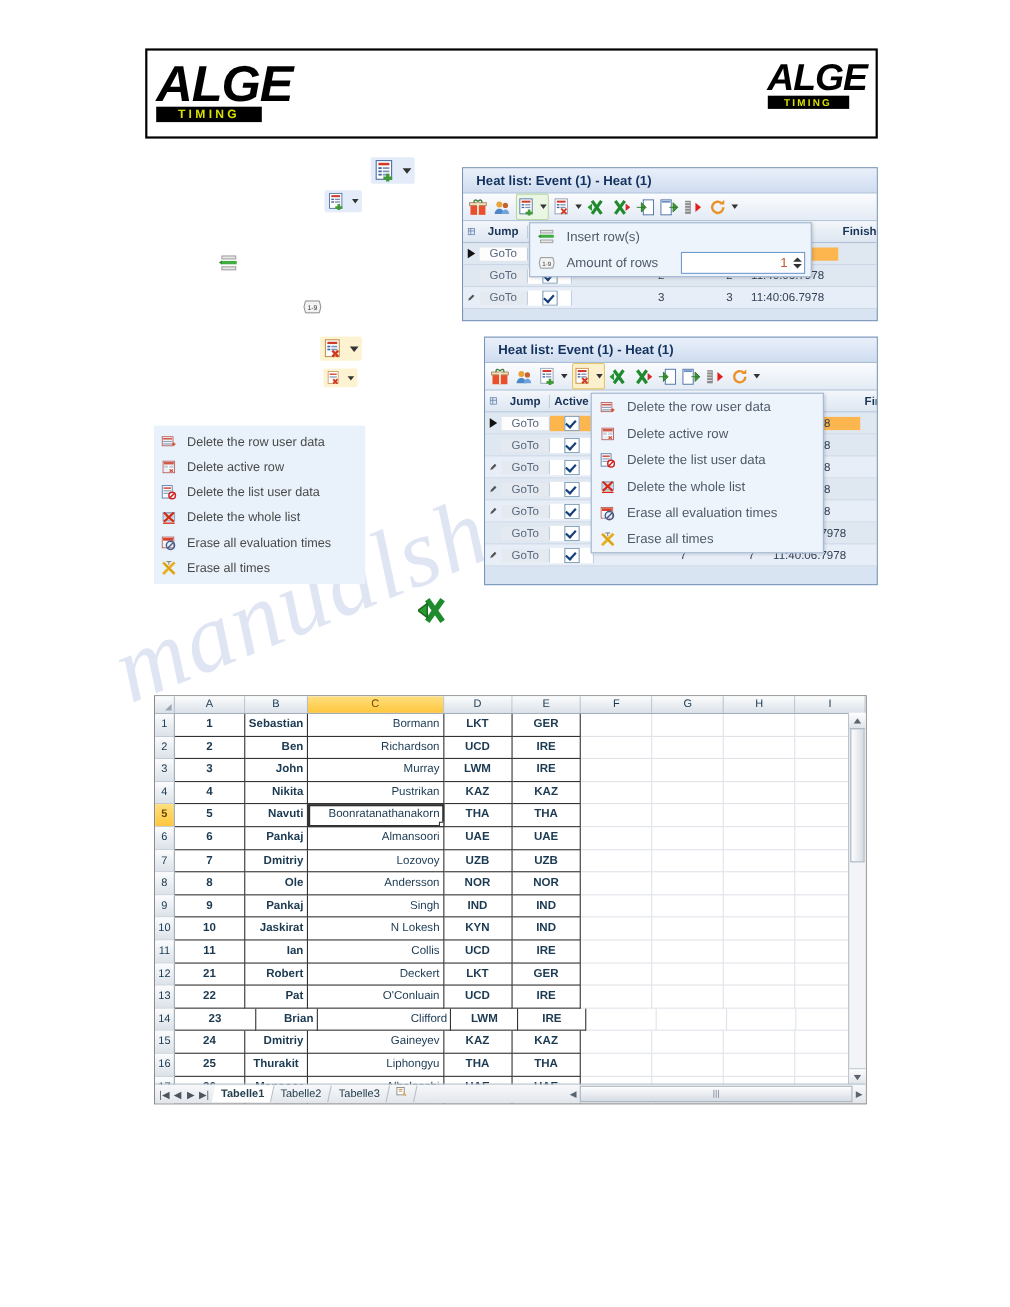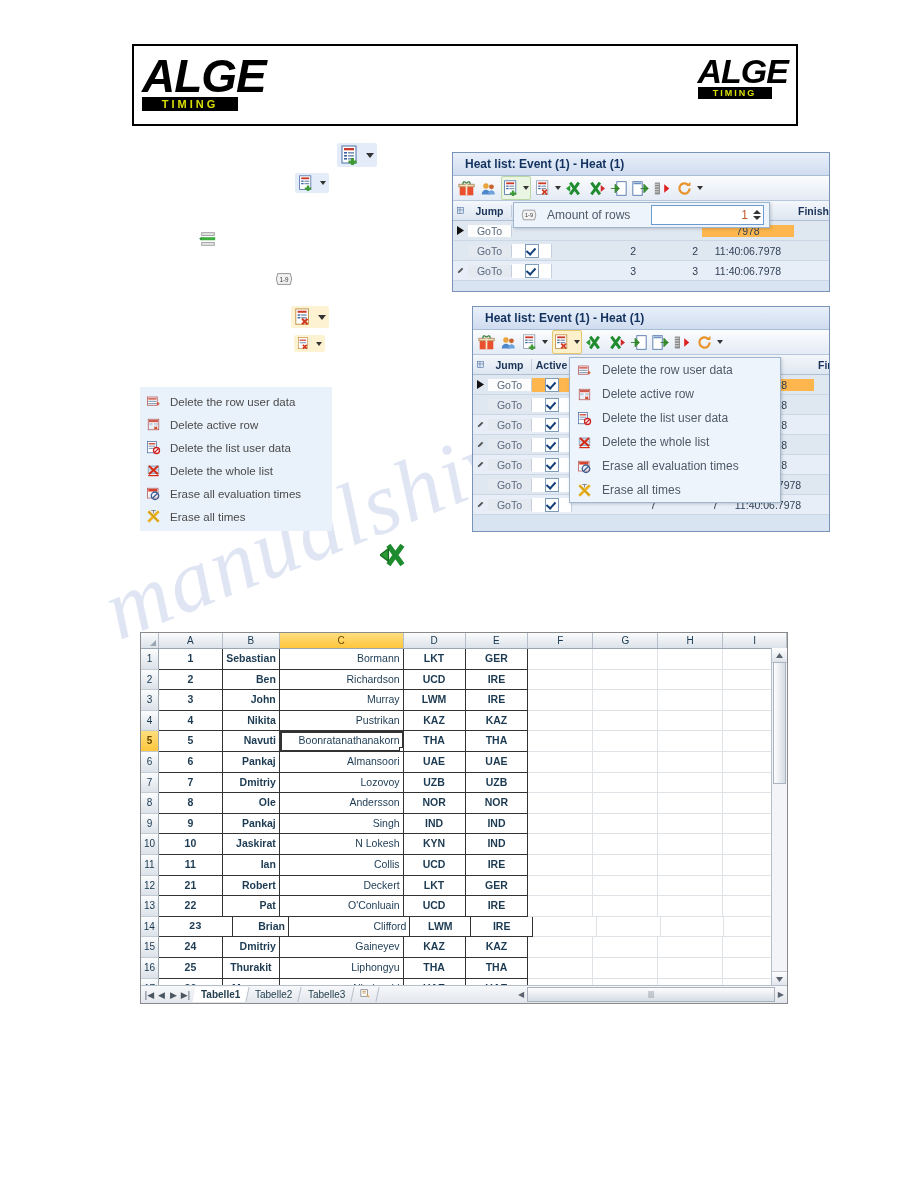--- a/index.html
+++ b/index.html
@@ -125,21 +125,20 @@
   }
 
   
   .dialog {
     position: absolute;
     background: #d9e4f2;
     border: 1px solid #7a94b8;
     overflow: hidden;
     z-index: 3;
     box-sizing: border-box;
-    margin-left: 32px;
   }
   .dlg-title {
     height: 22px;
     line-height: 22px;
     padding-left: 12px;
     font-size: 12px;
     font-weight: bold;
     color: #13325e;
     background: linear-gradient(#e9f0fa, #cfdcef);
     border-bottom: 1px solid #a9bdd6;
@@ -695,20 +694,29 @@
       <div class="g-cell c-n1">3</div>
       <div class="g-cell c-n2">3</div>
       <div class="g-cell c-time">11:40:06.7978</div>
       <div class="g-cell c-fin"></div>
     </div>
   </div>
 
   <div class="dd-panel" style="left:60px;top:49px;width:255px;">
     <div class="dd-row">
       <svg width="16" height="16" viewBox="0 0 20 20">
+        <rect x="3" y="3" width="14" height="3" fill="#e8e8e8" stroke="#9a9a9a"></rect>
+        <rect x="2" y="8" width="16" height="3.4" fill="#3fae3f"></rect>
+        <rect x="3" y="14" width="14" height="3" fill="#e8e8e8" stroke="#9a9a9a"></rect>
+        <path d="M0 9.7l3-2v4z" fill="#2e8b2e"></path>
+      </svg>
+      <span class="dd-label">Insert row(s)</span>
+    </div>
+    <div class="dd-row">
+      <svg width="16" height="16" viewBox="0 0 20 20">
         <path d="M3 4h14l1.5 6-1.5 6H3L1.5 10z" fill="#f2f2f2" stroke="#8b8b8b"></path>
         <text x="10" y="13" font-size="7" text-anchor="middle" fill="#3a3a3a" font-family="Liberation Sans, sans-serif">1-9</text>
       </svg>
       <span class="dd-label">Amount of rows</span>
       <span class="spin-wrap">
         <span class="spin-val">1</span>
         <span class="spin-btns">
           <span class="spin-up"></span>
           <span class="spin-dn"></span>
         </span>
@@ -1159,21 +1167,21 @@
         <div class="sc bordered lt" style="width: 124px;">O'Conluain</div>
         <div class="sc bordered ctr" style="width: 62px;">UCD</div>
         <div class="sc bordered ctr" style="width: 63px;">IRE</div>
         <div class="sc empty" style="width: 65px;"></div>
         <div class="sc empty" style="width: 65px;"></div>
         <div class="sc empty" style="width: 65px;"></div>
         <div class="sc empty" style="width: 64px;"></div>
       </div>
       <div class="srow">
         <div class="rh">14</div>
-        <div class="sc bordered num" style="width: 76px; font-family: Liberation Mono, monospace;">23</div>
+        <div class="sc bordered num" style="width: 76px;">23</div>
         <div class="sc bordered rt" style="width: 57px;">Brian</div>
         <div class="sc bordered lt" style="width: 124px;">Clifford</div>
         <div class="sc bordered ctr" style="width: 62px;">LWM</div>
         <div class="sc bordered ctr" style="width: 63px;">IRE</div>
         <div class="sc empty" style="width: 65px;"></div>
         <div class="sc empty" style="width: 65px;"></div>
         <div class="sc empty" style="width: 65px;"></div>
         <div class="sc empty" style="width: 64px;"></div>
       </div>
       <div class="srow">

